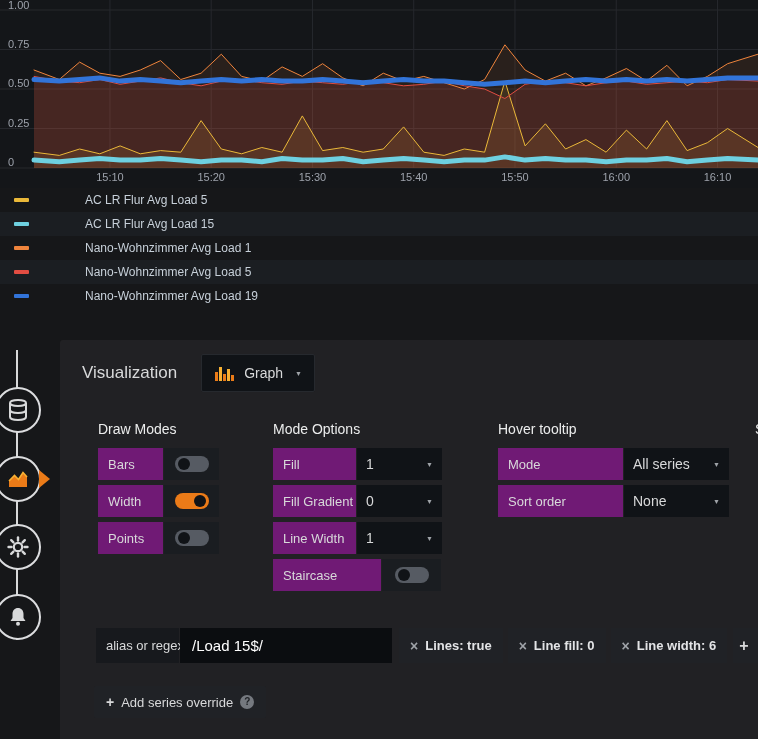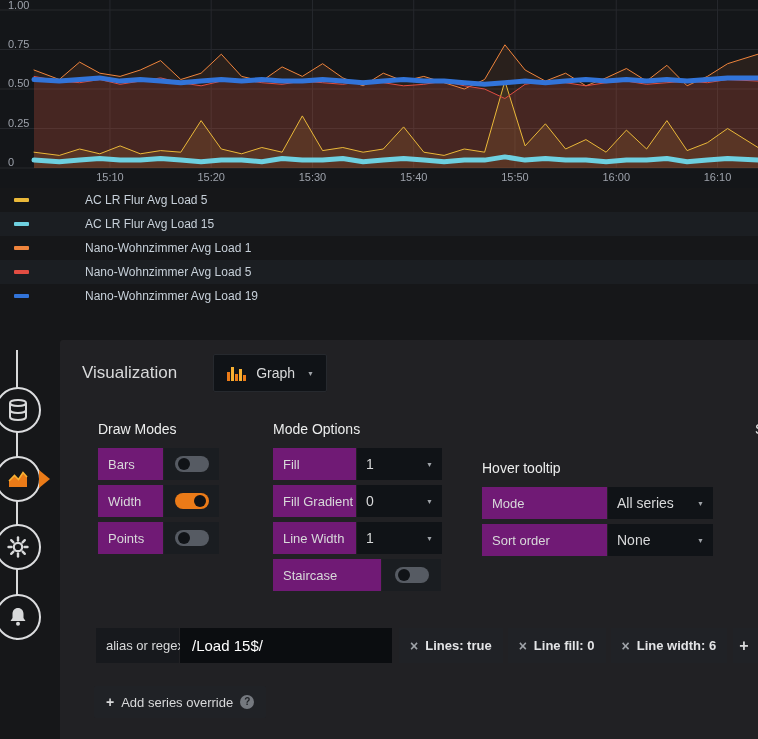--- a/index.html
+++ b/index.html
@@ -16,32 +16,32 @@
 
   .legend{position:absolute;top:188px;left:0;width:758px;}
   .legend-row{height:24px;display:flex;align-items:center;padding-left:14px;cursor:pointer;gap:48px;}
   .legend-row:nth-child(even){background:#1b1e22;}
   .legend-dash{width:15px;height:4px;border-radius:1px;margin-right:8px;flex:0 0 auto;}
   .legend-label{font-size:12px;color:#c7d0d9;white-space:nowrap;}
 
   
   .editor{position:absolute;left:60px;top:340px;width:698px;height:399px;background:#212124;border-radius:3px 0 0 0;}
 
-  .viz-header{display:flex;align-items:center;padding:14px 0 0 22px;gap:12px;}
+  .viz-header{display:flex;align-items:center;padding:14px 0 0 22px;}
   .viz-title{font-size:17px;color:#d8d9da;}
   .viz-select{margin-left:24px;height:38px;display:flex;align-items:center;gap:9px;
     background:#101317;border:1px solid #26292e;border-radius:2px;padding:0 12px;cursor:pointer;box-sizing:border-box;}
   .viz-select-label{font-size:14px;color:#d8d9da;}
   .caret{font-size:7px;color:#9fa3a8;margin-left:3px;line-height:1;}
 
   .options{position:absolute;left:0;top:81px;right:0;}
   .opt-col{position:absolute;top:0;}
   .col-draw{left:38px;}
   .col-mode{left:213px;}
-  .col-hover{left:422px;margin-top:39px;}
+  .col-hover{left:438px;}
   .col-series-title{left:695px;}
   .opt-heading{font-size:14px;font-weight:500;color:#eceded;margin-bottom:11px;white-space:nowrap;}
   .opt-row{display:flex;height:32px;margin-bottom:5px;}
   .opt-label{background:#701a75;display:flex;align-items:center;padding:0 10px;font-size:13px;color:#d8d9da;box-sizing:border-box;white-space:nowrap;}
   .opt-control{background:#1a1d21;display:flex;align-items:center;justify-content:center;box-sizing:border-box;margin-left:1px;}
   .select-value{background:#101317;display:flex;align-items:center;justify-content:space-between;
     padding:0 9px;font-size:14px;color:#d8d9da;cursor:pointer;box-sizing:border-box;margin-left:1px;}
   .col-draw .opt-label{width:65px}
   .col-draw .opt-control{width:55px}
   .col-mode .opt-label{width:83px}

